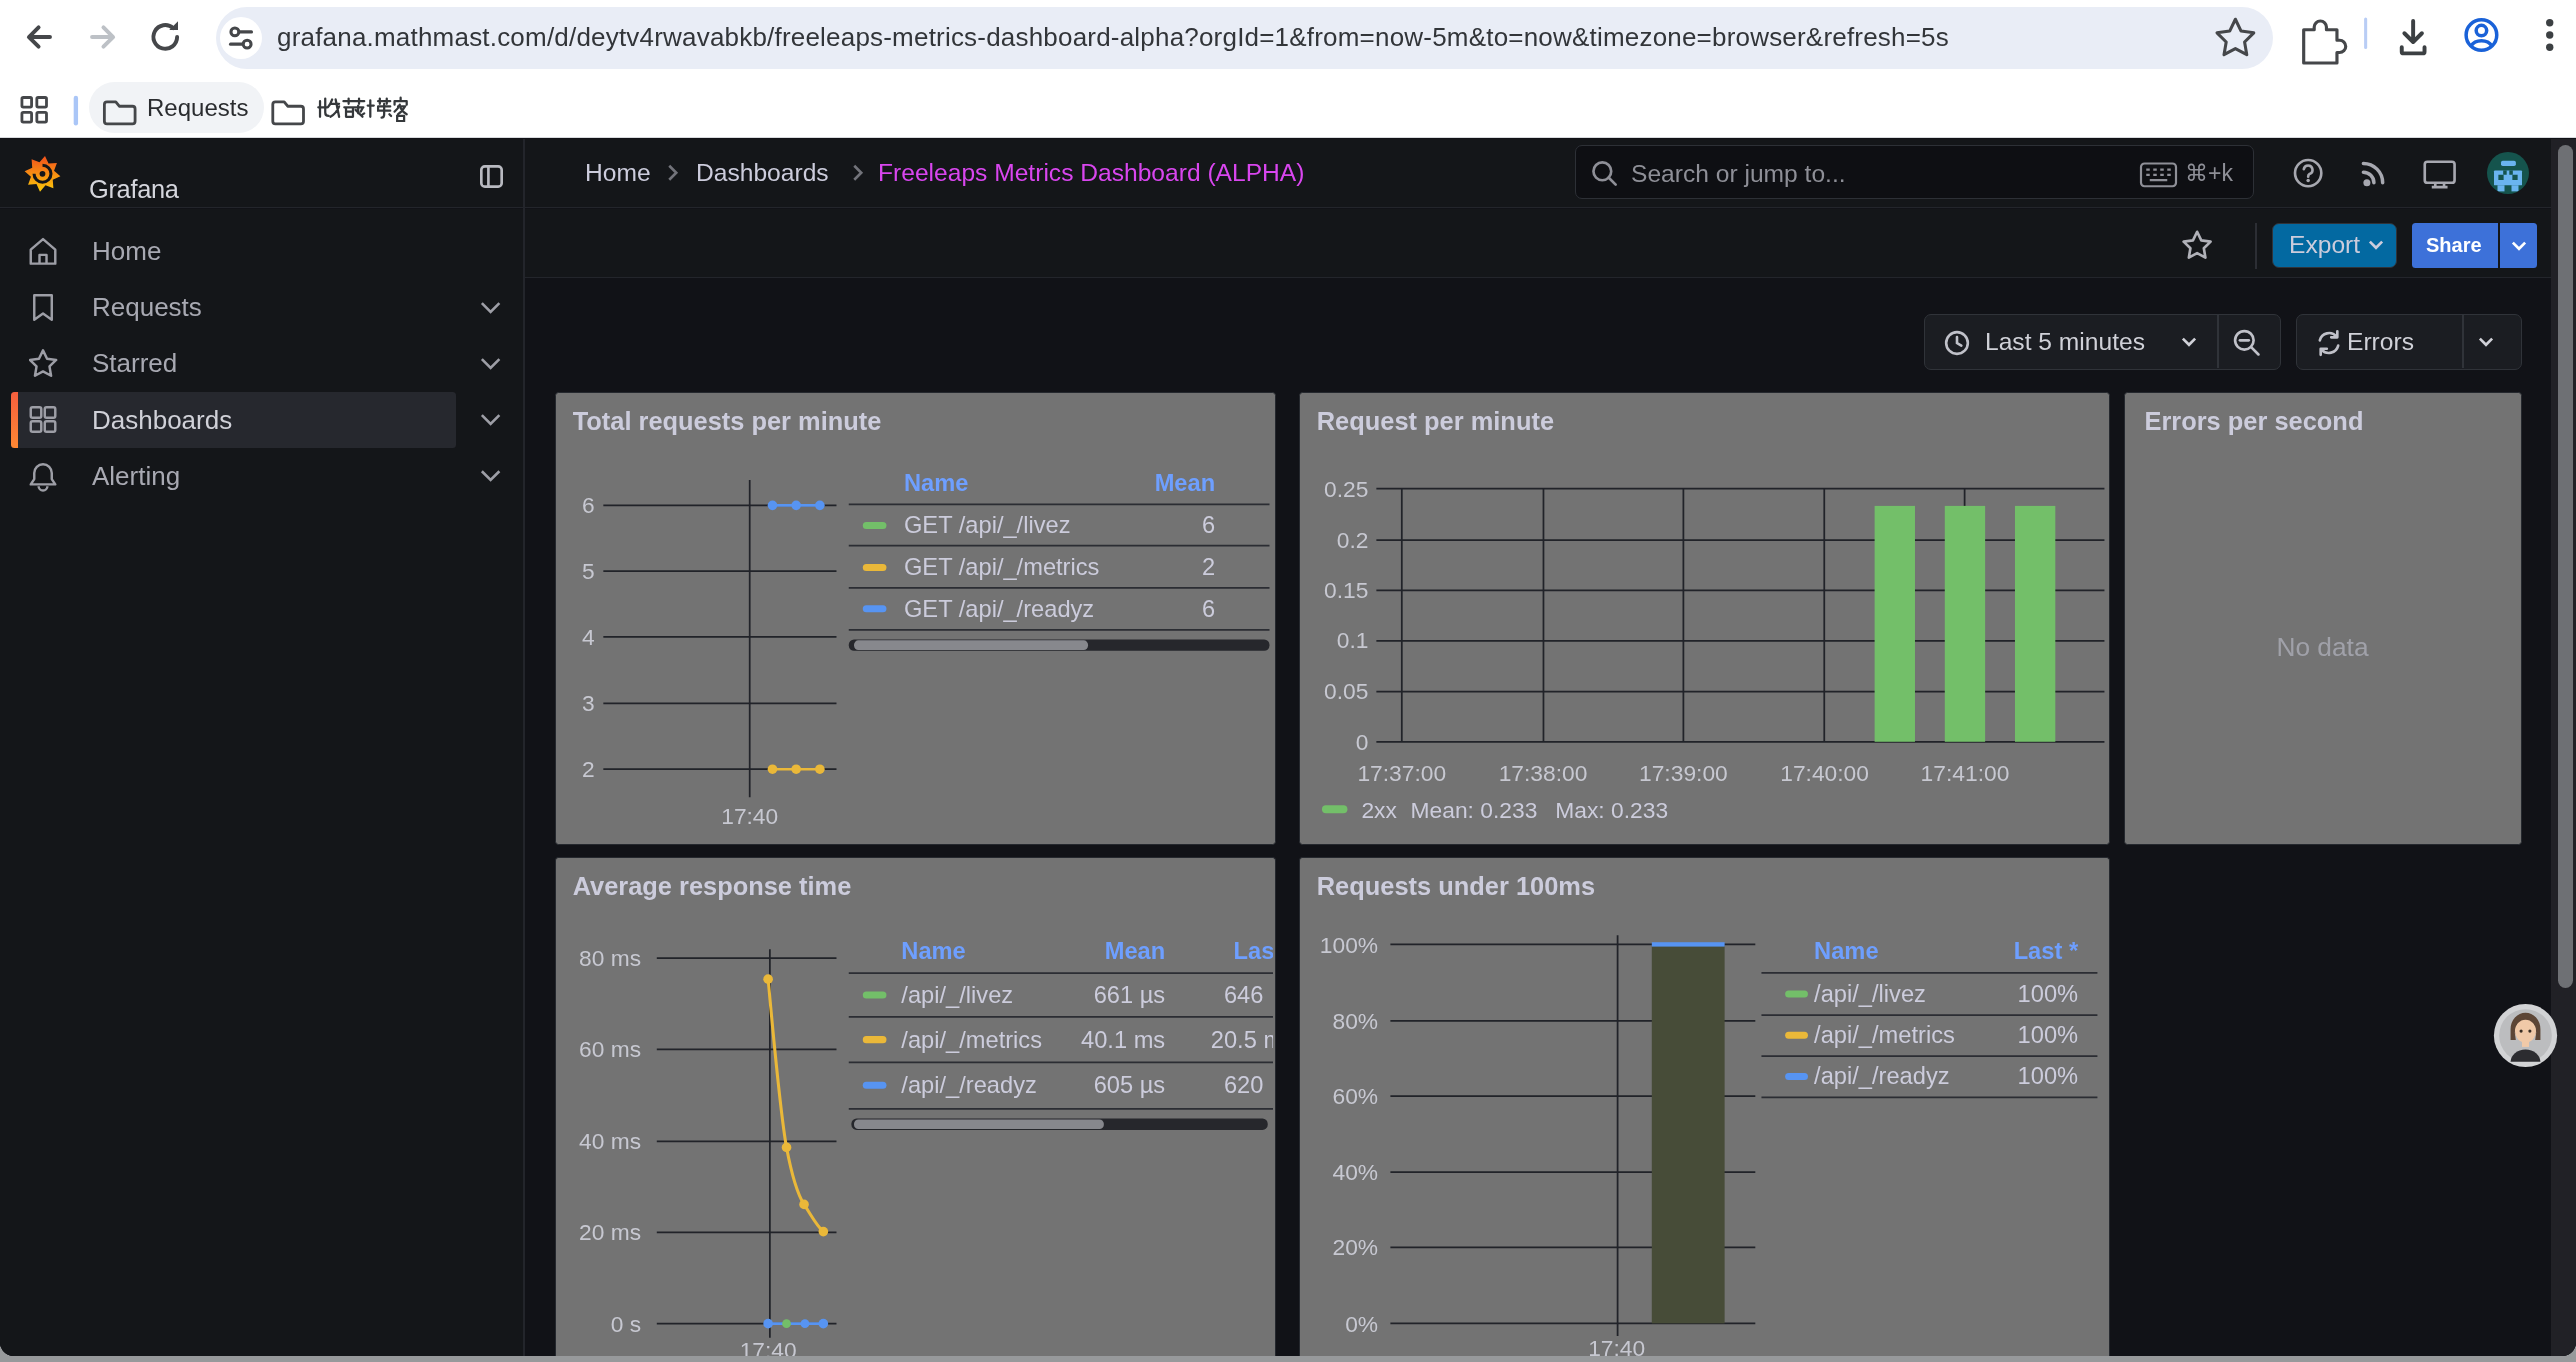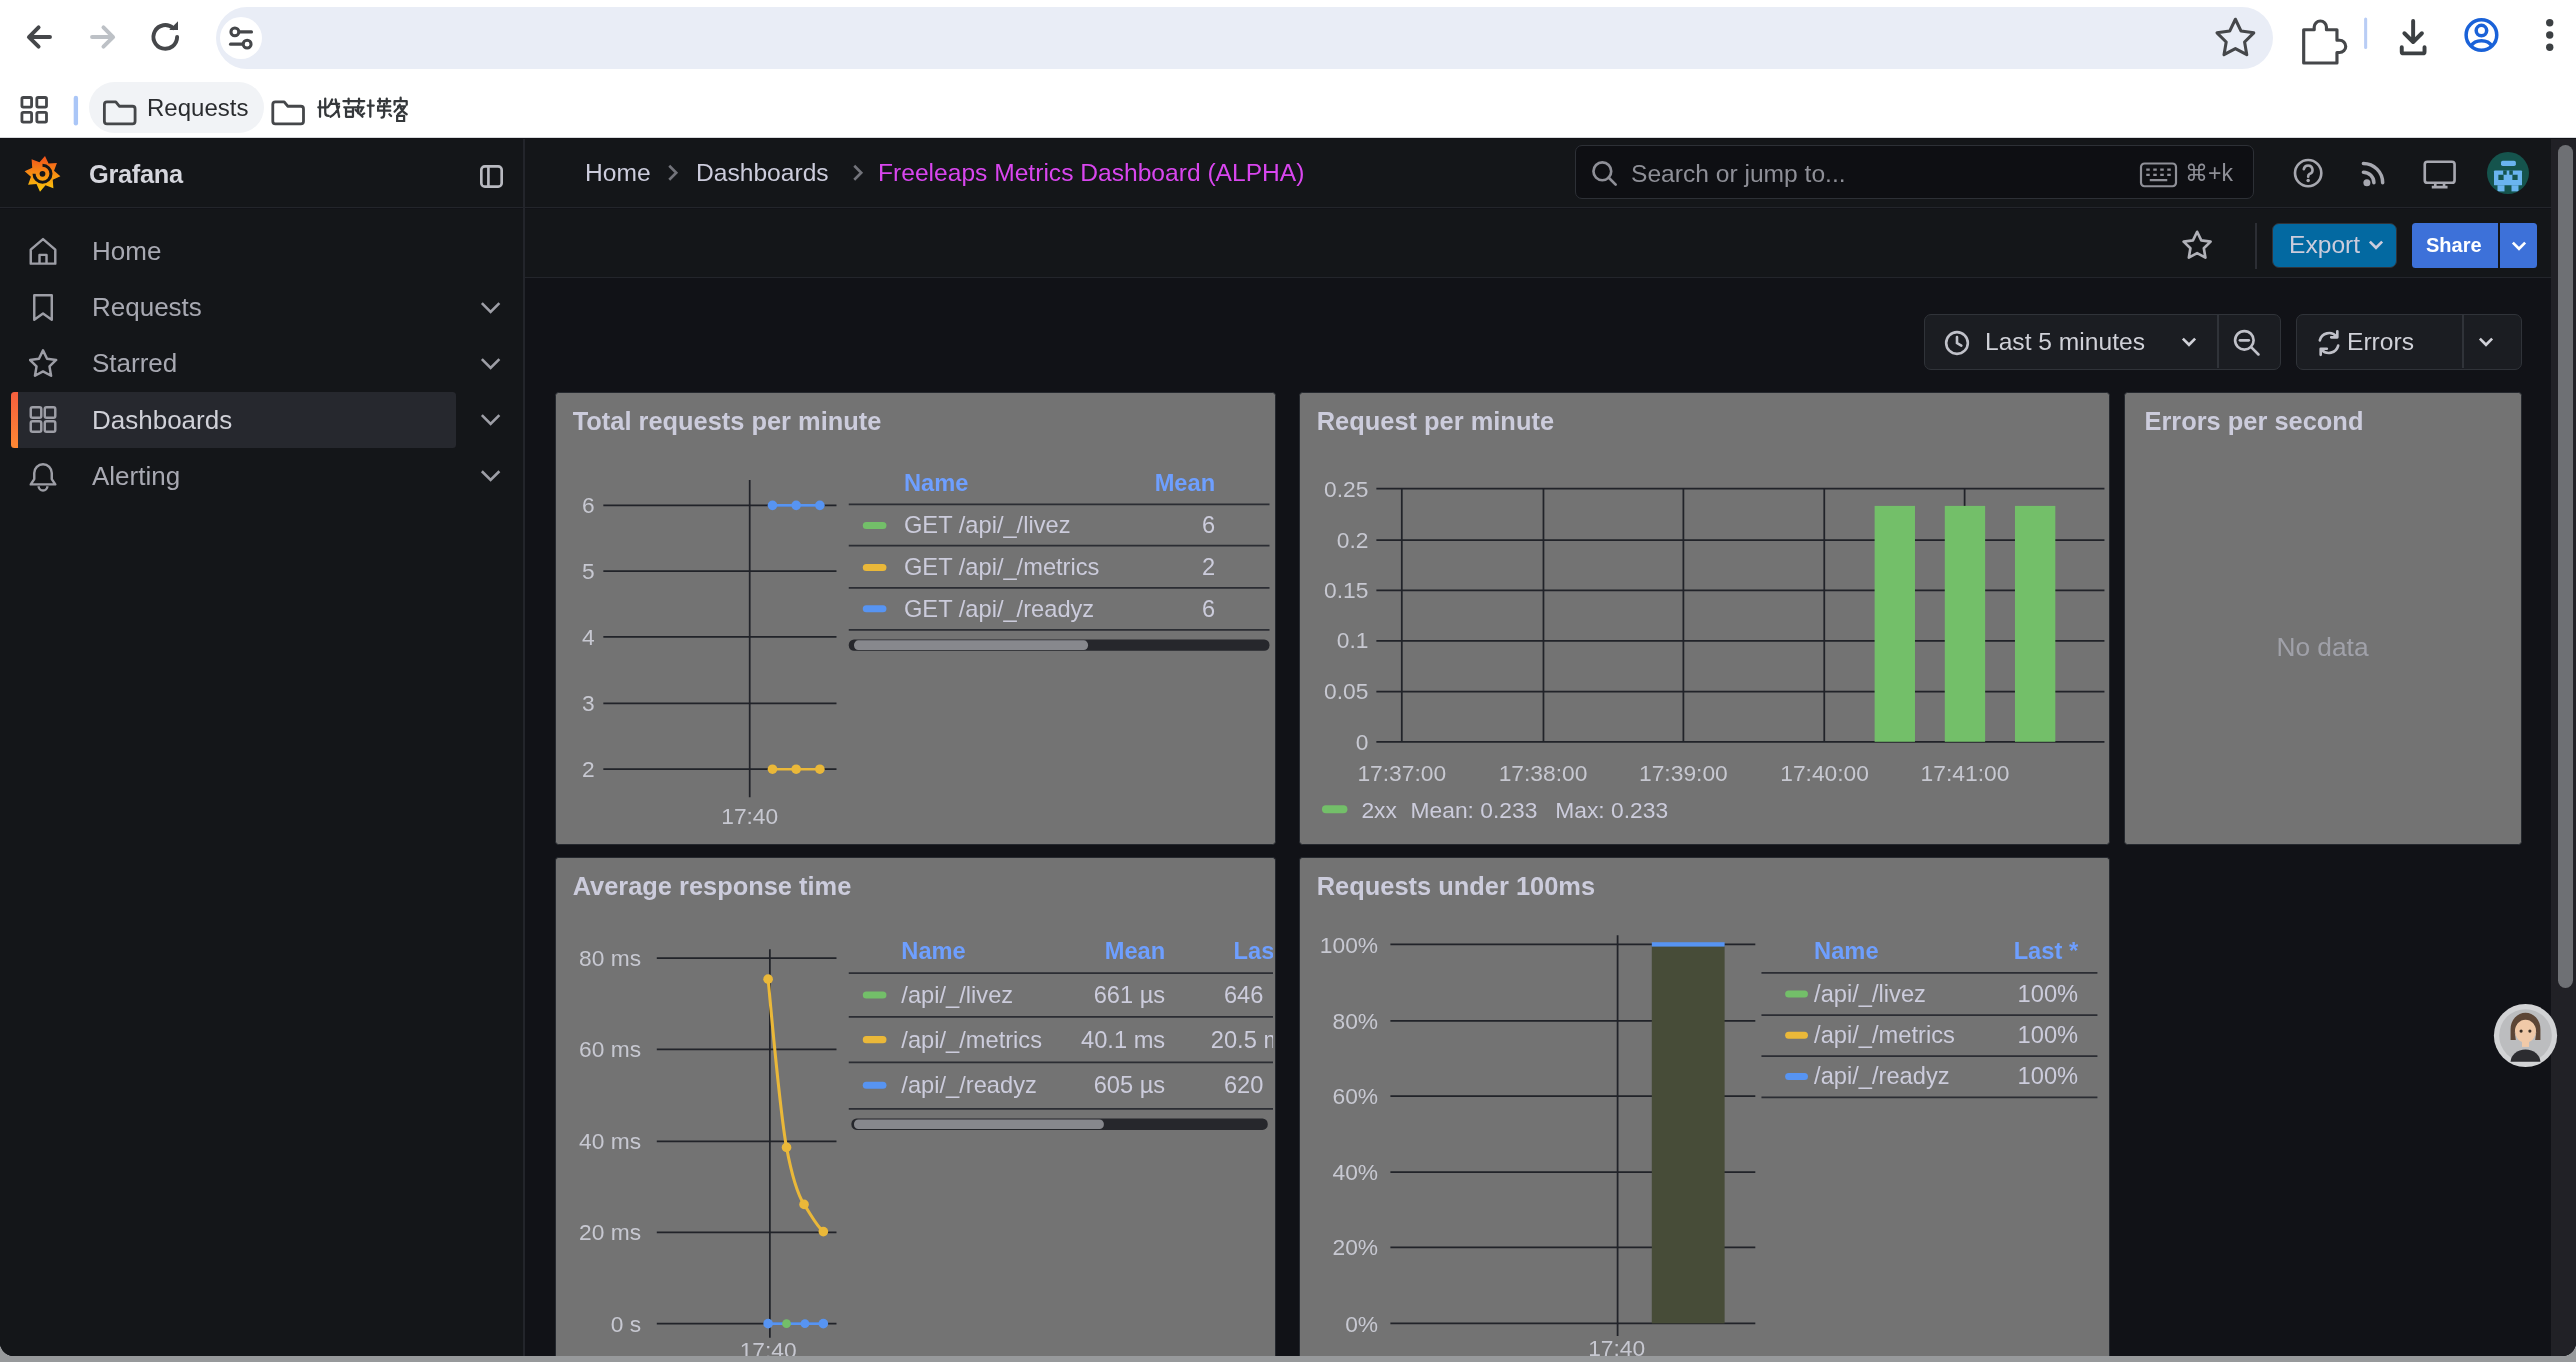--- a/index.html
+++ b/index.html
@@ -45,20 +45,21 @@
       <path d="M203 24 v10 h-10 z" fill="#45474a"></path>
     </svg>
     <div class="urlpill"></div>
     <div class="tunecircle"></div>
     <svg class="abs" style="left:220px;top:16.7px" width="42" height="42" viewBox="0 0 48 48">
       <circle cx="17" cy="17" r="4.5" fill="none" stroke="#45474a" stroke-width="3.5"></circle>
       <path d="M23 17 H36" stroke="#45474a" stroke-width="3.5" stroke-linecap="round"></path>
       <path d="M12 31 H25" stroke="#45474a" stroke-width="3.5" stroke-linecap="round"></path>
       <circle cx="31" cy="31" r="4.5" fill="none" stroke="#45474a" stroke-width="3.5"></circle>
     </svg>
+    <div class="urltext">grafana.mathmast.com/d/deytv4rwavabkb/freeleaps-metrics-dashboard-alpha?orgId=1&amp;from=now-5m&amp;to=now&amp;timezone=browser&amp;refresh=5s</div>
     <svg class="abs" style="left:2210px;top:12.3px" width="366" height="53" viewBox="0 0 418 60">
 
       <path d="M29 8 l6.5 13.5 14.5 2 -10.5 10.5 2.5 14.5 -13 -7 -13 7 2.5 -14.5 -10.5 -10.5 14.5 -2 z" fill="none" stroke="#45474a" stroke-width="3.5" stroke-linejoin="round" transform="translate(0,0)"></path>
 
       <path d="M107 20 h12 v-3 a7 7 0 0 1 14 0 v3 h12 v12 h3 a7 7 0 0 1 0 14 h-3 v12 h-38 z" fill="none" stroke="#45474a" stroke-width="3.6" stroke-linejoin="round"></path>
 
       <rect x="176" y="6" width="3.5" height="36" rx="1.75" fill="#b9cdf5"></rect>
 
       <path d="M232 10 v22 M222 24 l10 10 10 -10" stroke="#3c4043" stroke-width="4.5" fill="none" stroke-linecap="round" stroke-linejoin="round"></path>
       <path d="M219 40 v5 a2 2 0 0 0 2 2 h22 a2 2 0 0 0 2 -2 v-5" stroke="#3c4043" stroke-width="4.5" fill="none" stroke-linecap="round"></path>
@@ -115,21 +116,21 @@
       <defs>
         <linearGradient id="glg" x1="0" y1="0" x2="0" y2="1">
           <stop offset="0" stop-color="#F2501C"></stop>
             <stop offset="1" stop-color="#FBCA0A"></stop>
         </linearGradient>
       </defs>
       <polygon points="56.5,7.5 65.7,27.3 87.5,25.7 80.0,46.2 96.5,60.5 76.7,69.7 78.3,91.5 57.8,84.0 43.5,100.5 34.3,80.7 12.5,82.3 20.0,61.8 3.5,47.5 23.3,38.3 21.7,16.5 42.2,24.0" fill="url(#glg)"></polygon>
       <path d="M50 32 a22 22 0 1 1 -22 22" stroke="#141619" stroke-width="8" fill="none"></path>
       <circle cx="50" cy="54" r="7.5" fill="#141619"></circle>
     </svg>
-    <div class="abs" style="left:89px;top:1px;height:68px;line-height:68px;font-size:25.4px;font-weight:700;color:#d5d6dd;letter-spacing:-0.3px;">Grafana</div>
+    <div class="abs" style="left:89px;top:16px;height:68px;line-height:68px;font-size:25.4px;font-weight:400;color:#d5d6dd;letter-spacing:-0.3px;">Grafana</div>
     <svg class="abs" style="left:480px;top:26px" width="23" height="23" viewBox="0 0 26 26">
       <rect x="1.5" y="1.5" width="23" height="23" rx="4" fill="none" stroke="#b9bac1" stroke-width="3"></rect>
       <path d="M9.5 1.5 v23" stroke="#b9bac1" stroke-width="3"></path>
     </svg>
     <div class="abs crumb" style="left:585px;top:0;height:68px;line-height:68px;font-weight:500;">Home</div>
     <svg class="abs" style="left:664px;top:25.4px" width="17.5" height="17.5" viewBox="0 0 20 20">
         <path d="M6 2 l8 8 -8 8" stroke="#72737a" stroke-width="3" fill="none"></path>
       </svg>
     <div class="abs crumb" style="left:696px;top:0;height:68px;line-height:68px;font-weight:500;">Dashboards</div>
     <svg class="abs" style="left:849px;top:25.4px" width="17.5" height="17.5" viewBox="0 0 20 20">

